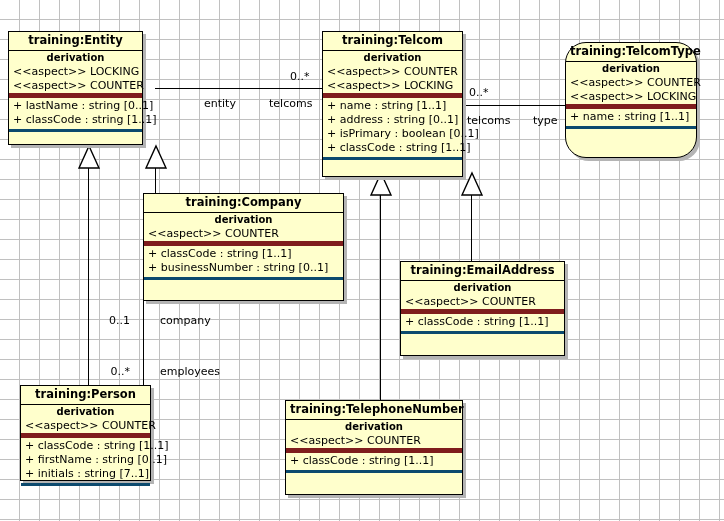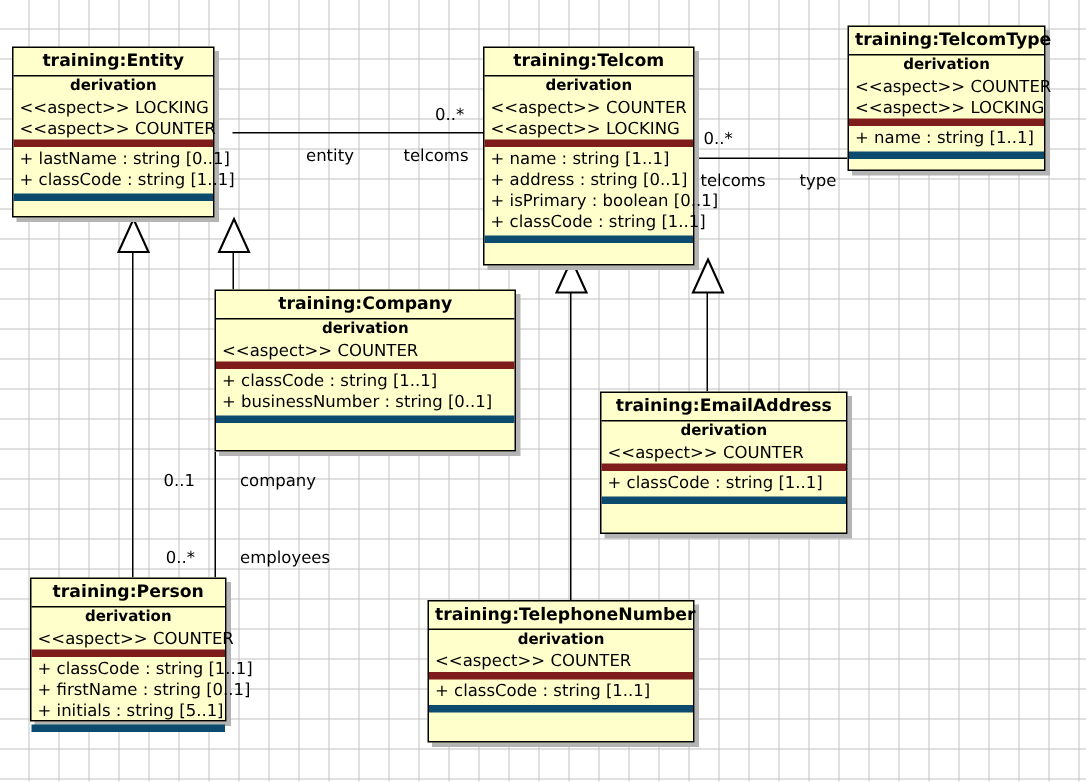--- a/index.html
+++ b/index.html
@@ -50,21 +50,21 @@
     font-size: 10px;
     padding: 2px 4px 2px 4px;
   }
   .uml-aspect {
     text-align: left;
     font-size: 11px;
     padding: 1px 4px 2px 4px;
     white-space: nowrap;
   }
   .uml-attrs {
-    border-bottom: 5px solid #0c4a6e;
+    border-bottom: 3px solid #0c4a6e;
     padding: 1px 0 2px 0;
   }
   .uml-attr {
     text-align: left;
     font-size: 11px;
     padding: 1px 4px 2px 4px;
     white-space: nowrap;
   }
   .uml-ops {
     min-height: 13px;
@@ -162,21 +162,21 @@
     </div>
     <div class="uml-attrs">
       <div class="uml-attr">+ name : string [1..1]</div>
       <div class="uml-attr">+ address : string [0..1]</div>
       <div class="uml-attr">+ isPrimary : boolean [0..1]</div>
       <div class="uml-attr">+ classCode : string [1..1]</div>
     </div>
     <div class="uml-ops"></div>
   </div>
 
-  <div class="uml-class" style="left:565px; top:17px; width:132px; height:97px;">
+  <div class="uml-class" style="left:565px; top:42px; width:132px; height:116px;border-radius:21px;">
     <div class="uml-title">training:TelcomType</div>
     <div class="uml-stereo-block">
       <div class="uml-deriv">derivation</div>
       <div class="uml-aspect">&lt;&lt;aspect&gt;&gt; COUNTER</div>
       <div class="uml-aspect">&lt;&lt;aspect&gt;&gt; LOCKING</div>
     </div>
     <div class="uml-attrs">
       <div class="uml-attr">+ name : string [1..1]</div>
     </div>
     <div class="uml-ops"></div>
@@ -209,21 +209,21 @@
 
   <div class="uml-class" style="left:20px; top:385px; width:131px; height:96px;">
     <div class="uml-title">training:Person</div>
     <div class="uml-stereo-block">
       <div class="uml-deriv">derivation</div>
       <div class="uml-aspect">&lt;&lt;aspect&gt;&gt; COUNTER</div>
     </div>
     <div class="uml-attrs">
       <div class="uml-attr">+ classCode : string [1..1]</div>
       <div class="uml-attr">+ firstName : string [0..1]</div>
-      <div class="uml-attr">+ initials : string [5..1]</div>
+      <div class="uml-attr">+ initials : string [7..1]</div>
     </div>
     <div class="uml-ops"></div>
   </div>
 
   <div class="uml-class" style="left:285px; top:400px; width:178px; height:95px;">
     <div class="uml-title">training:TelephoneNumber</div>
     <div class="uml-stereo-block">
       <div class="uml-deriv">derivation</div>
       <div class="uml-aspect">&lt;&lt;aspect&gt;&gt; COUNTER</div>
     </div>

